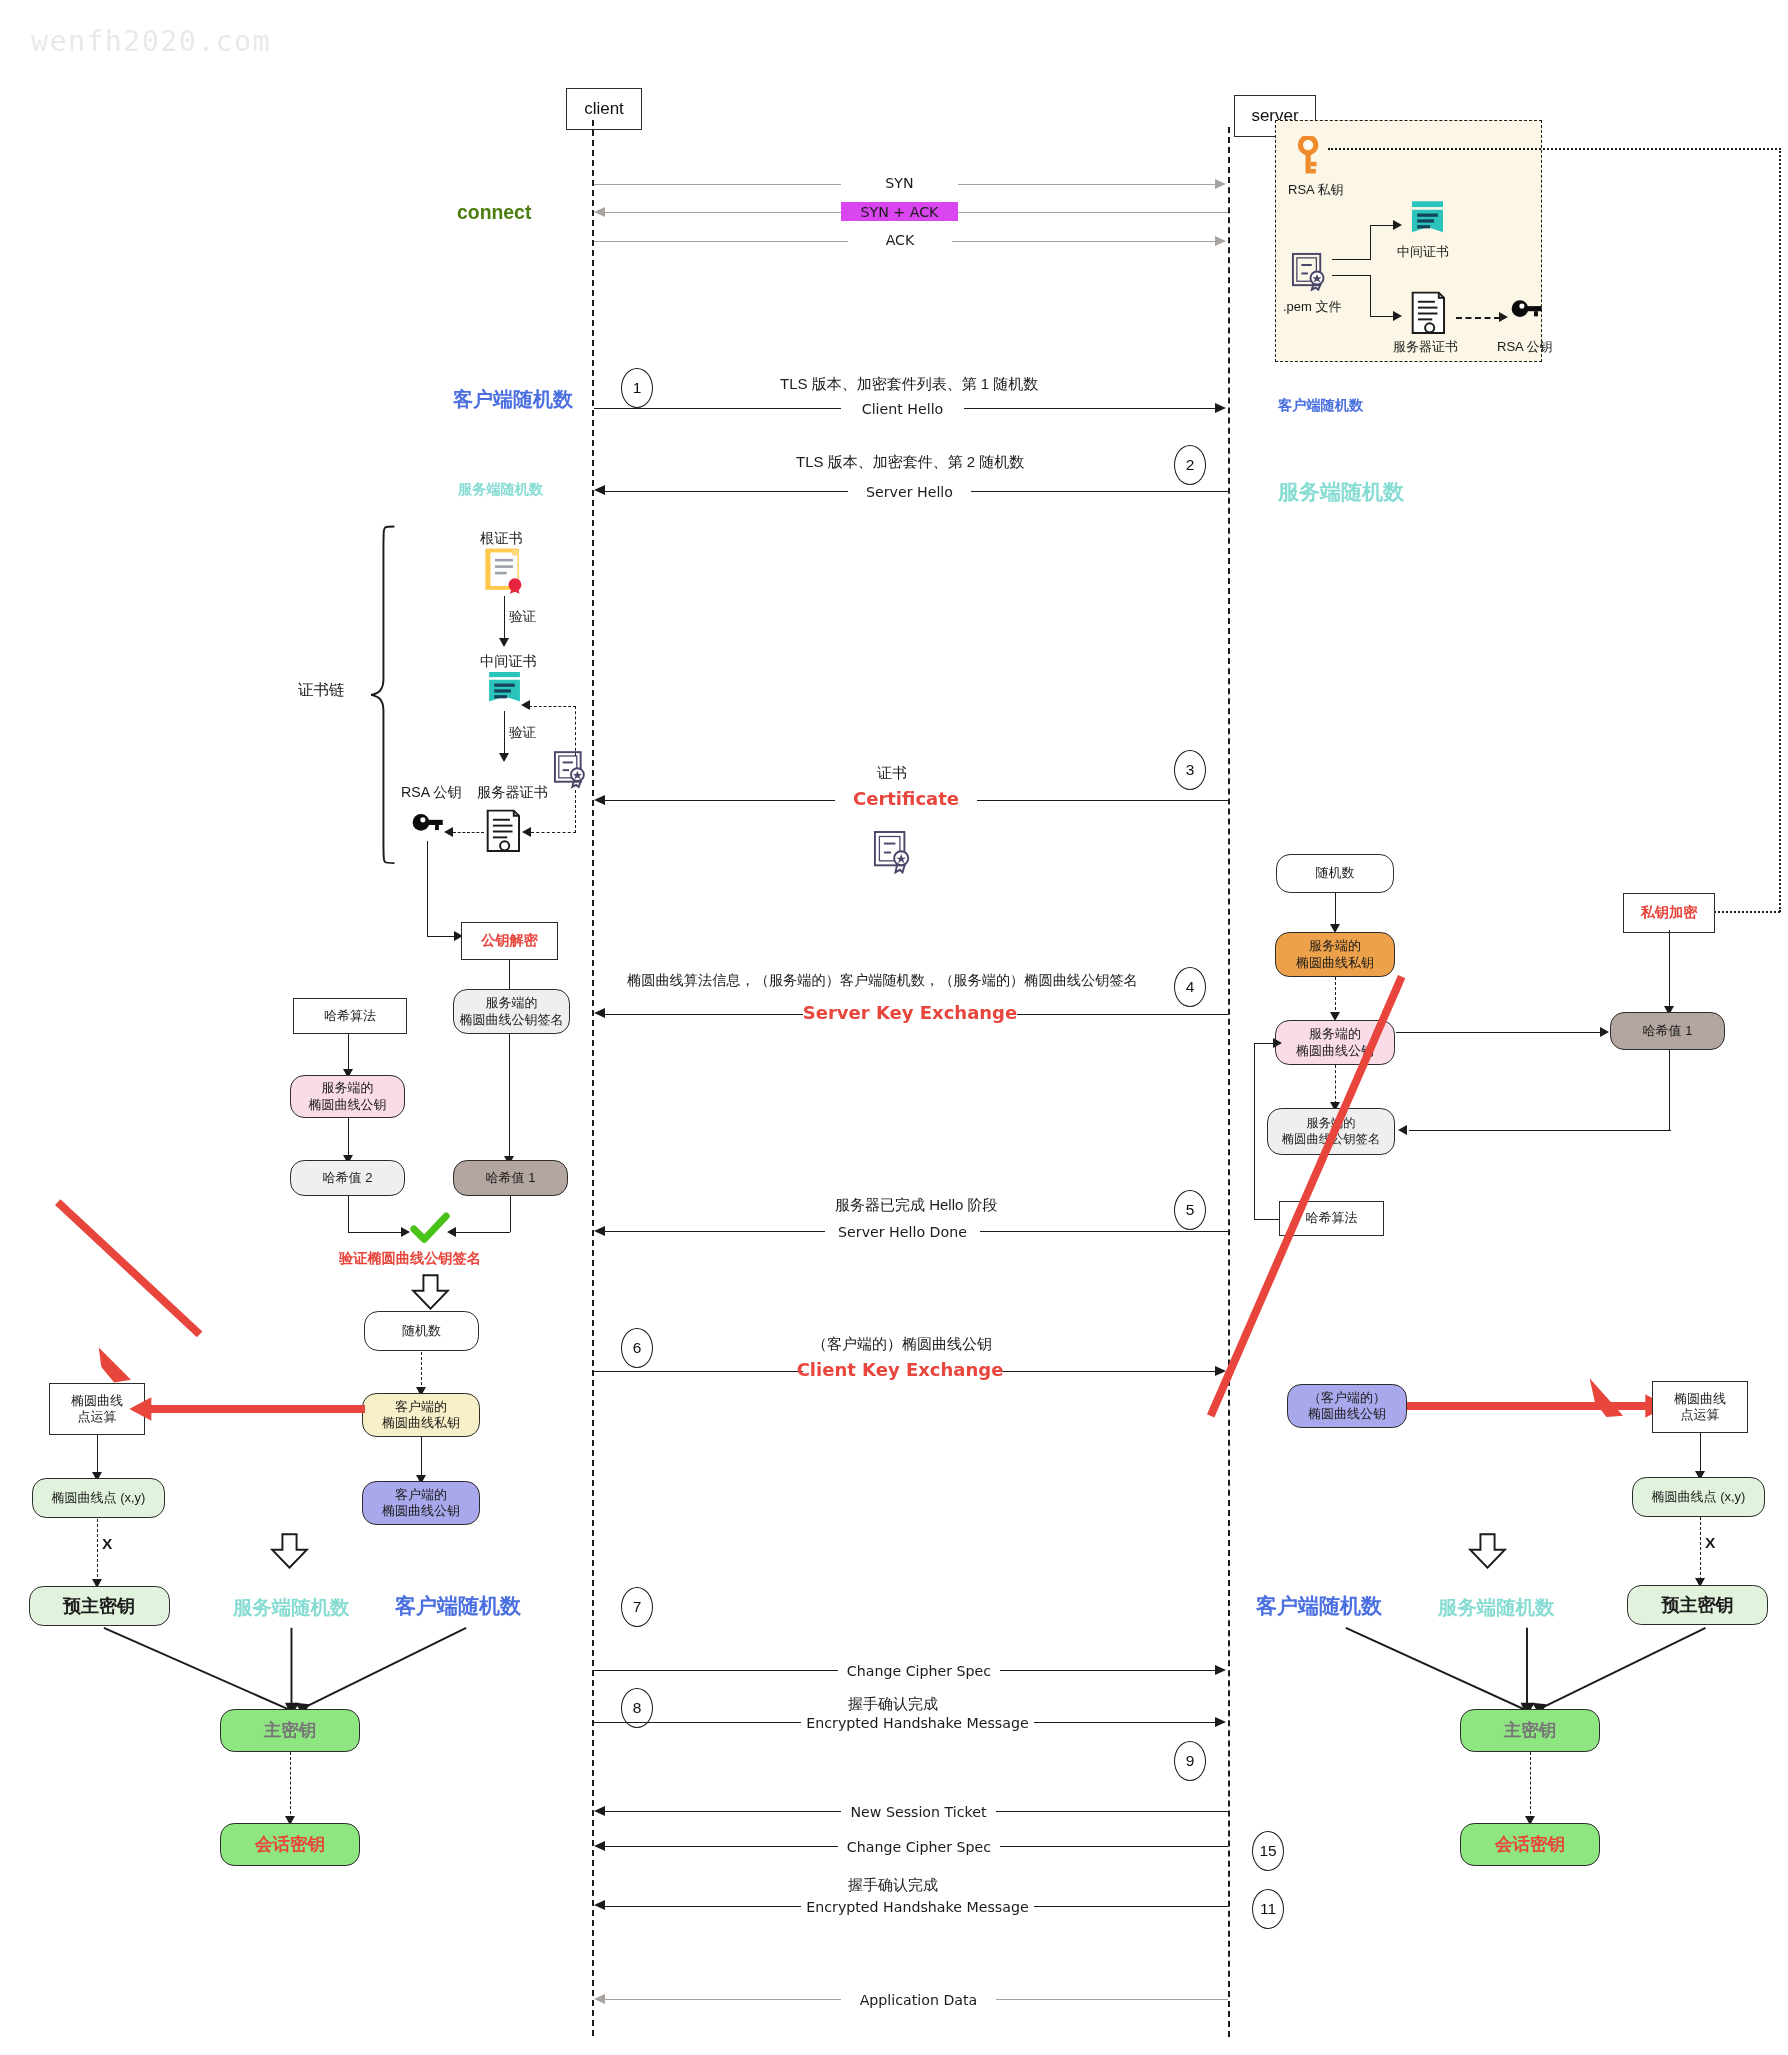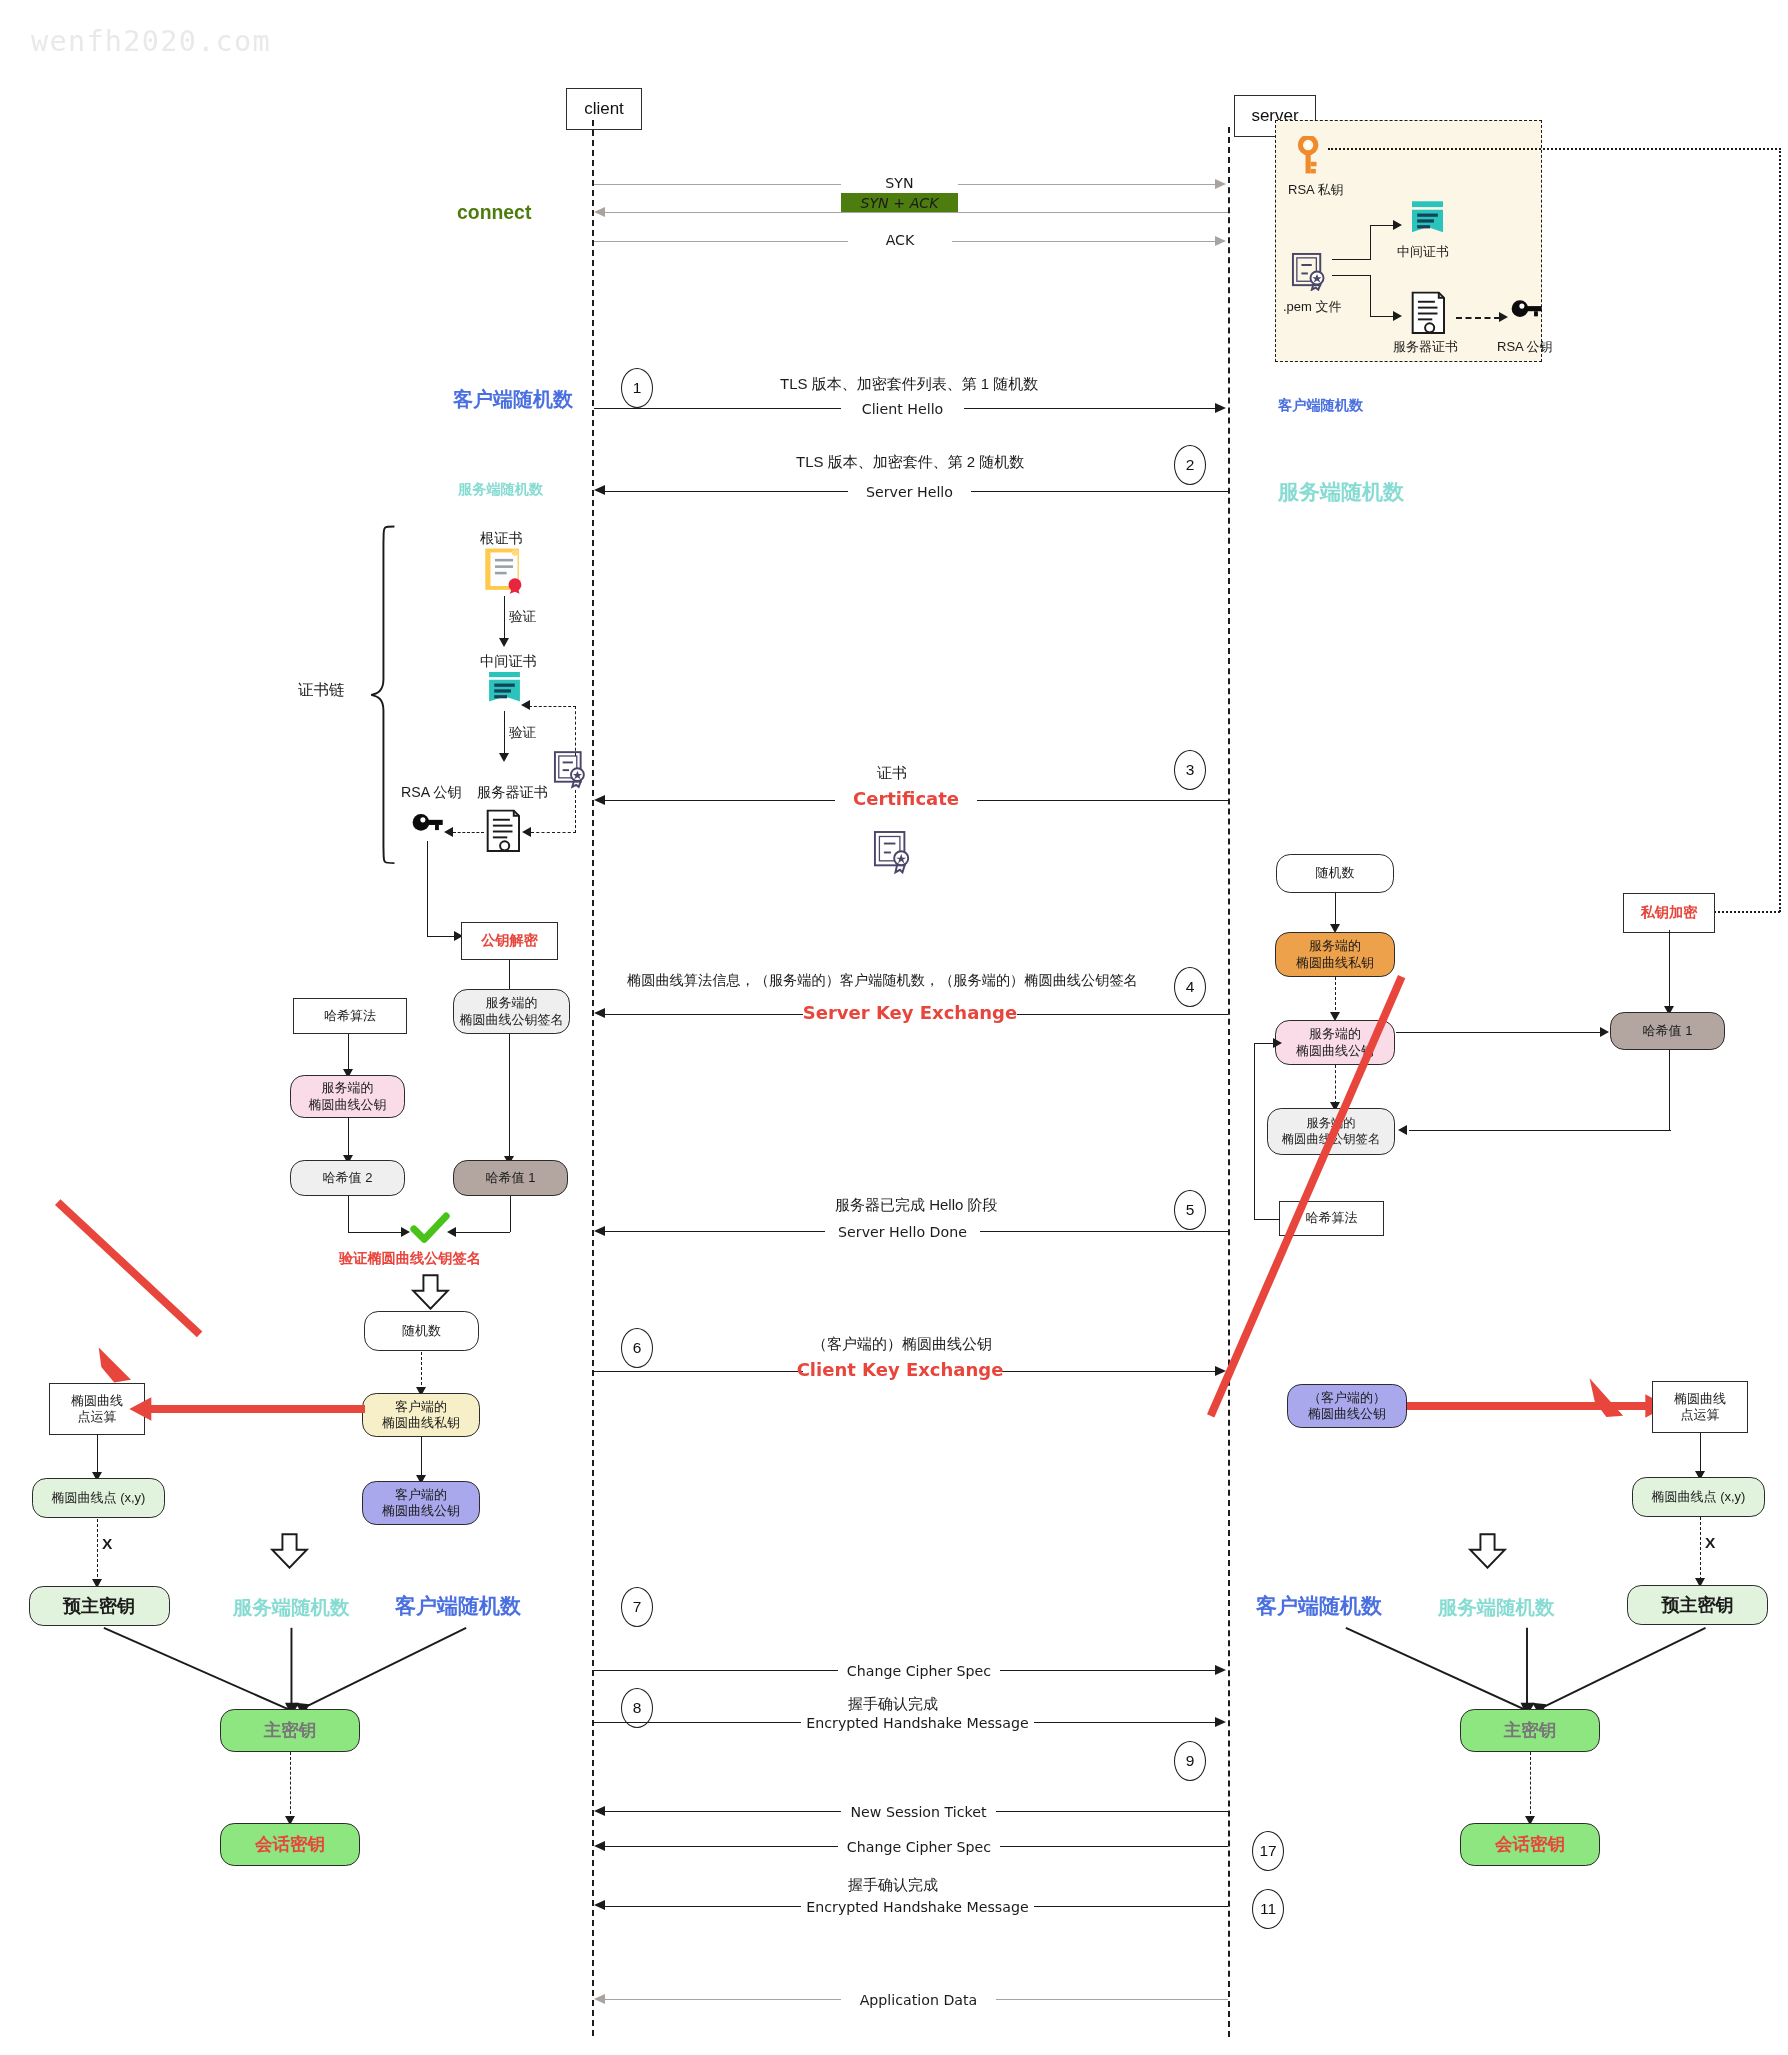--- a/index.html
+++ b/index.html
@@ -161,21 +161,21 @@
     </svg>
   </div>
   <div class="abs captxt" style="left:1497px;top:338px;">RSA 公钥</div>
 
   <div class="abs aline grey" style="left:594px;top:184px;width:623px;"></div>
   <div class="abs arrowhead ah-right grey" style="left:1215px;top:179px;"></div>
   <div class="abs msg-en ctr" style="left:841px;top:173px;width:117px;height:19.4px;background:#fff;">SYN</div>
 
   <div class="abs aline grey" style="left:605px;top:212px;width:623px;"></div>
   <div class="abs arrowhead ah-left grey" style="left:594px;top:207px;"></div>
-  <div class="abs msg-en ctr" style="left:841px;top:193px;width:117px;height:19.4px;background:#4d7c0f;font-style:italic;">SYN + ACK</div>
+  <div class="abs msg-en ctr" style="left:841px;top:202px;width:117px;height:19.4px;background:#d946ef;">SYN + ACK</div>
 
   <div class="abs aline grey" style="left:594px;top:241px;width:623px;"></div>
   <div class="abs arrowhead ah-right grey" style="left:1215px;top:236px;"></div>
   <div class="abs msg-en ctr" style="left:848px;top:230px;width:104px;height:19.4px;background:#fff;">ACK</div>
 
   <div class="abs step ctr" style="left:621px;top:368px;">1</div>
   <div class="abs msg-cn" style="left:780px;top:375px;">TLS 版本、加密套件列表、第 1 随机数</div>
   <div class="abs aline" style="left:594px;top:408px;width:623px;"></div>
   <div class="abs arrowhead ah-right" style="left:1215px;top:403px;"></div>
   <div class="abs msg-en ctr" style="left:841px;top:399px;width:123px;height:19.4px;background:#fff;">Client Hello</div>
@@ -524,21 +524,21 @@
   <div class="abs msg-cn" style="left:848px;top:1695px;">握手确认完成</div>
   <div class="abs aline" style="left:594px;top:1722px;width:623px;"></div>
   <div class="abs arrowhead ah-right" style="left:1215px;top:1717px;"></div>
   <div class="abs msg-en ctr" style="left:801px;top:1713px;width:233px;height:19.4px;background:#fff;">Encrypted Handshake Message</div>
 
   <div class="abs step ctr" style="left:1174px;top:1741px;">9</div>
   <div class="abs aline" style="left:605px;top:1811px;width:623px;"></div>
   <div class="abs arrowhead ah-left" style="left:594px;top:1806px;"></div>
   <div class="abs msg-en ctr" style="left:841px;top:1802px;width:155px;height:19.4px;background:#fff;">New Session Ticket</div>
 
-  <div class="abs step ctr" style="left:1252px;top:1831px;">17</div>
+  <div class="abs step ctr" style="left:1252px;top:1831px;">15</div>
   <div class="abs aline" style="left:605px;top:1846px;width:623px;"></div>
   <div class="abs arrowhead ah-left" style="left:594px;top:1841px;"></div>
   <div class="abs msg-en ctr" style="left:838px;top:1837px;width:162px;height:19.4px;background:#fff;">Change Cipher Spec</div>
 
   <div class="abs step ctr" style="left:1252px;top:1889px;">11</div>
   <div class="abs msg-cn" style="left:848px;top:1876px;">握手确认完成</div>
   <div class="abs aline" style="left:605px;top:1906px;width:623px;"></div>
   <div class="abs arrowhead ah-left" style="left:594px;top:1900px;"></div>
   <div class="abs msg-en ctr" style="left:801px;top:1897px;width:233px;height:19.4px;background:#fff;">Encrypted Handshake Message</div>
 

